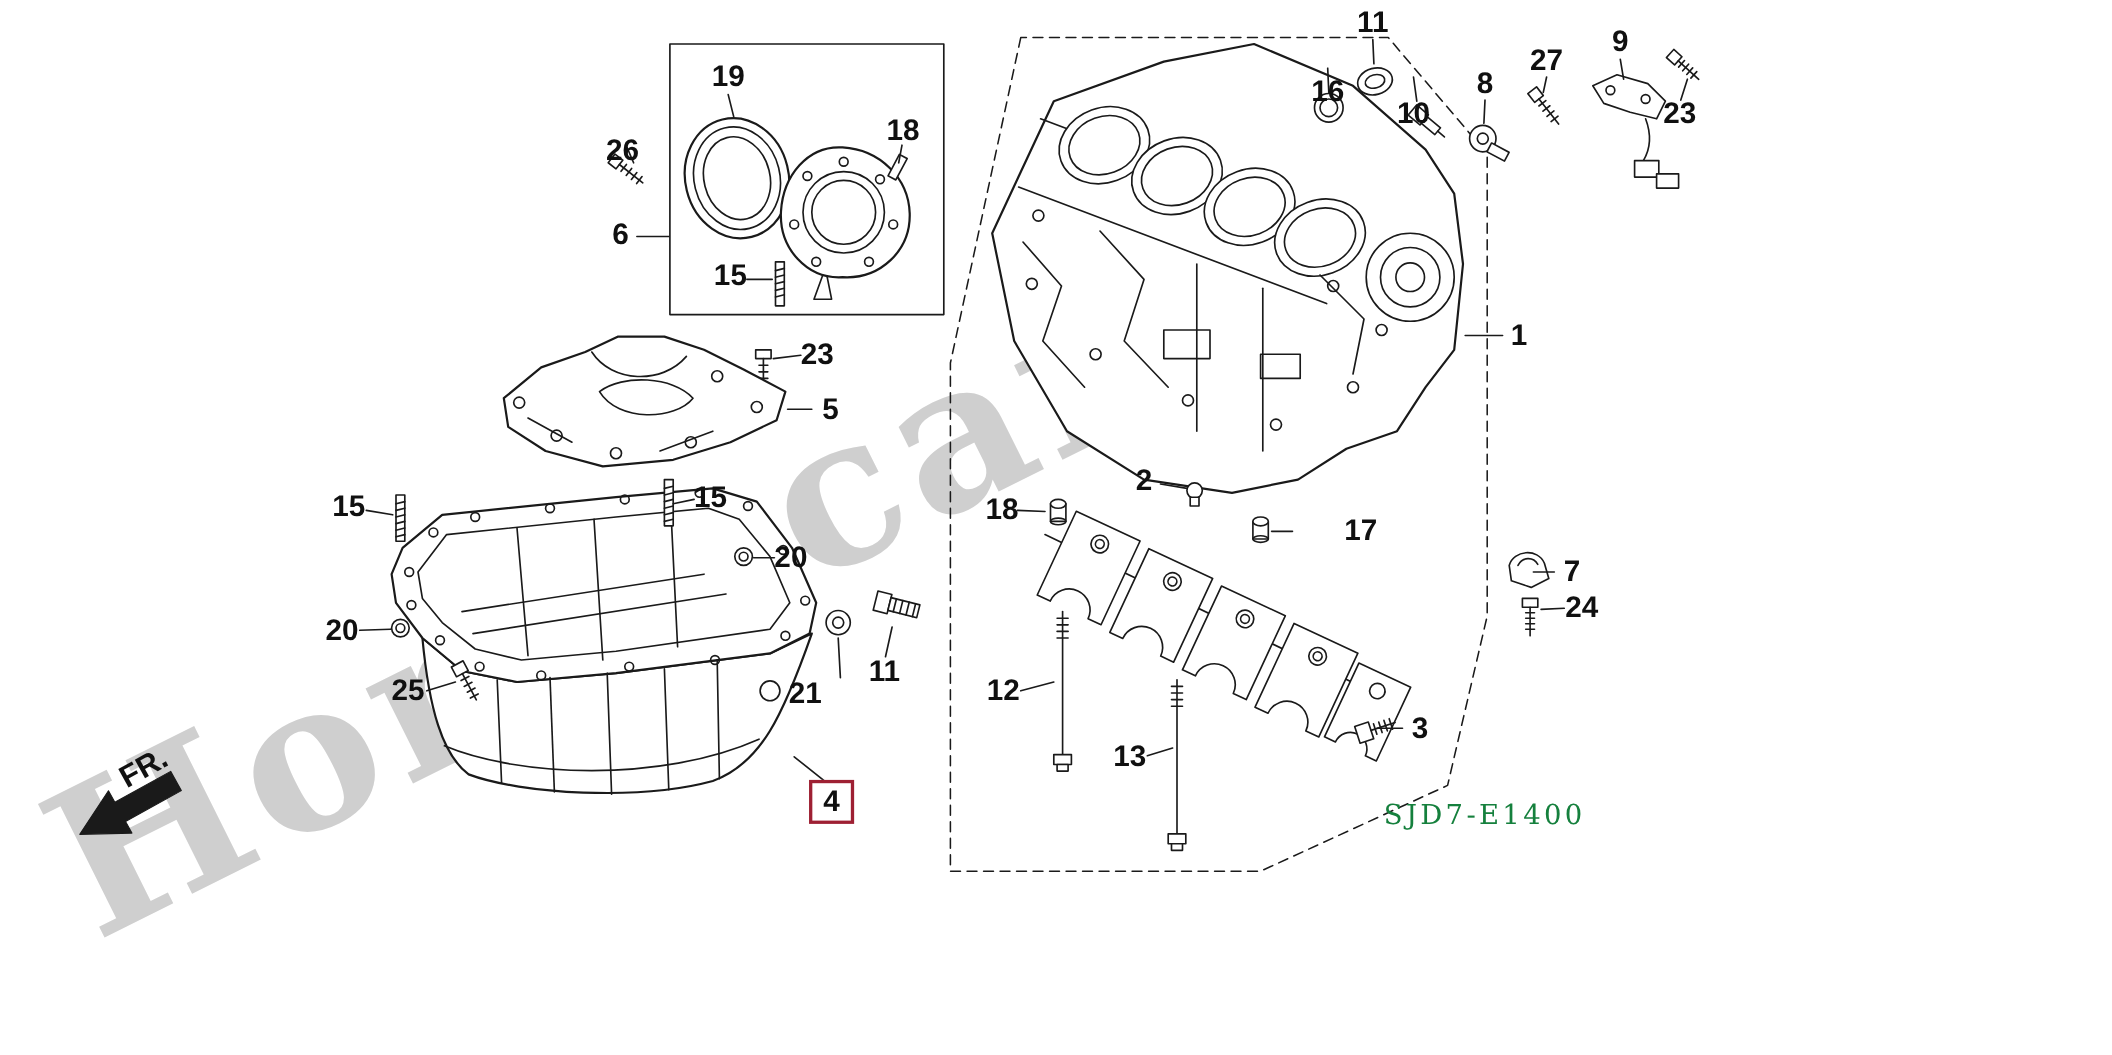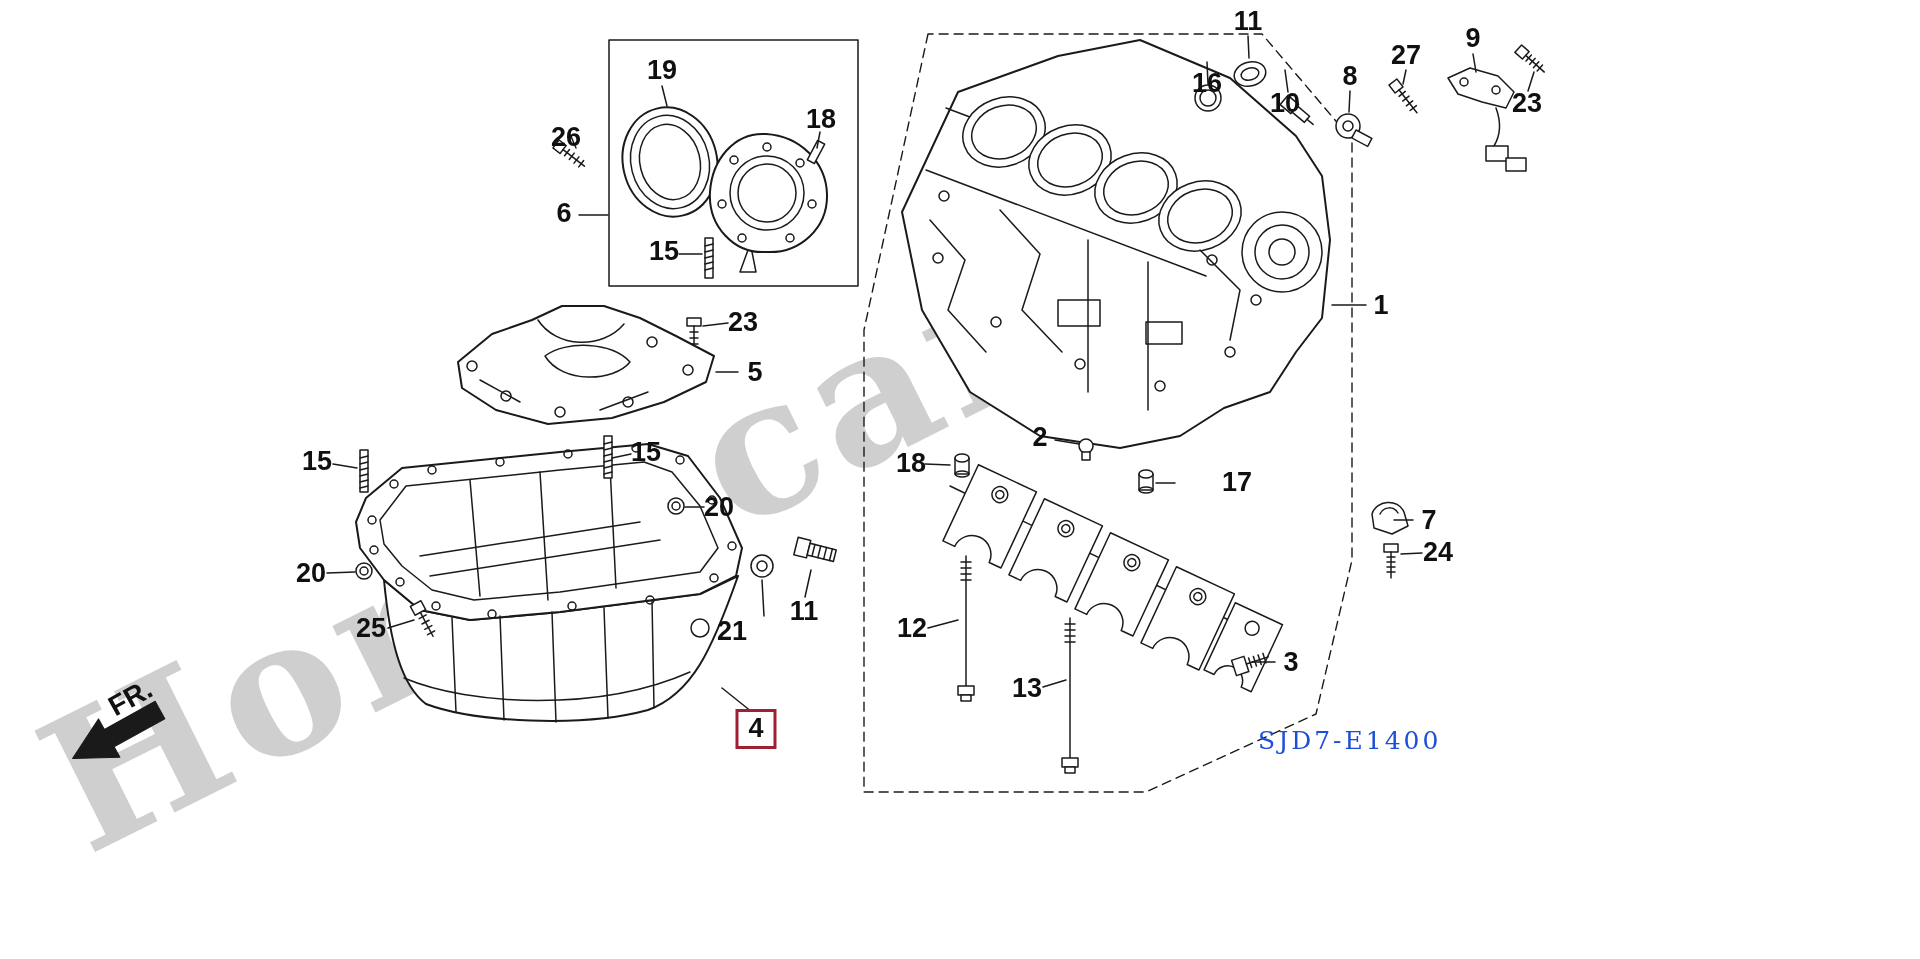--- a/index.html
+++ b/index.html
@@ -26,21 +26,21 @@
     position:absolute;transform:translate(-50%,-50%);
     font:bold 27px "Liberation Sans",sans-serif;color:#101010;
     white-space:nowrap;cursor:pointer;line-height:1;
   }
   .callout.boxed{
     border:3px solid var(--accent,#9e2033);
     background:#fff;padding:3px 10px 4px 10px;
   }
   .diagram-code{
     position:absolute;left:1258px;top:726px;z-index:3;
-    font-family:"DejaVu Serif",serif;font-size:25px;letter-spacing:3px;color:#1d4ed8;
+    font-family:"DejaVu Serif",serif;font-size:25px;letter-spacing:3px;color:#15803d;
   }
   .fr-indicator{position:absolute;left:20px;top:660px;width:200px;height:140px;z-index:3;}
   .fr-label{
     position:absolute;left:88px;top:22px;transform:rotate(-29deg);
     font:bold 28px "Liberation Sans",sans-serif;color:#111;
   }
 </style>
 </head>
 <body>
 

